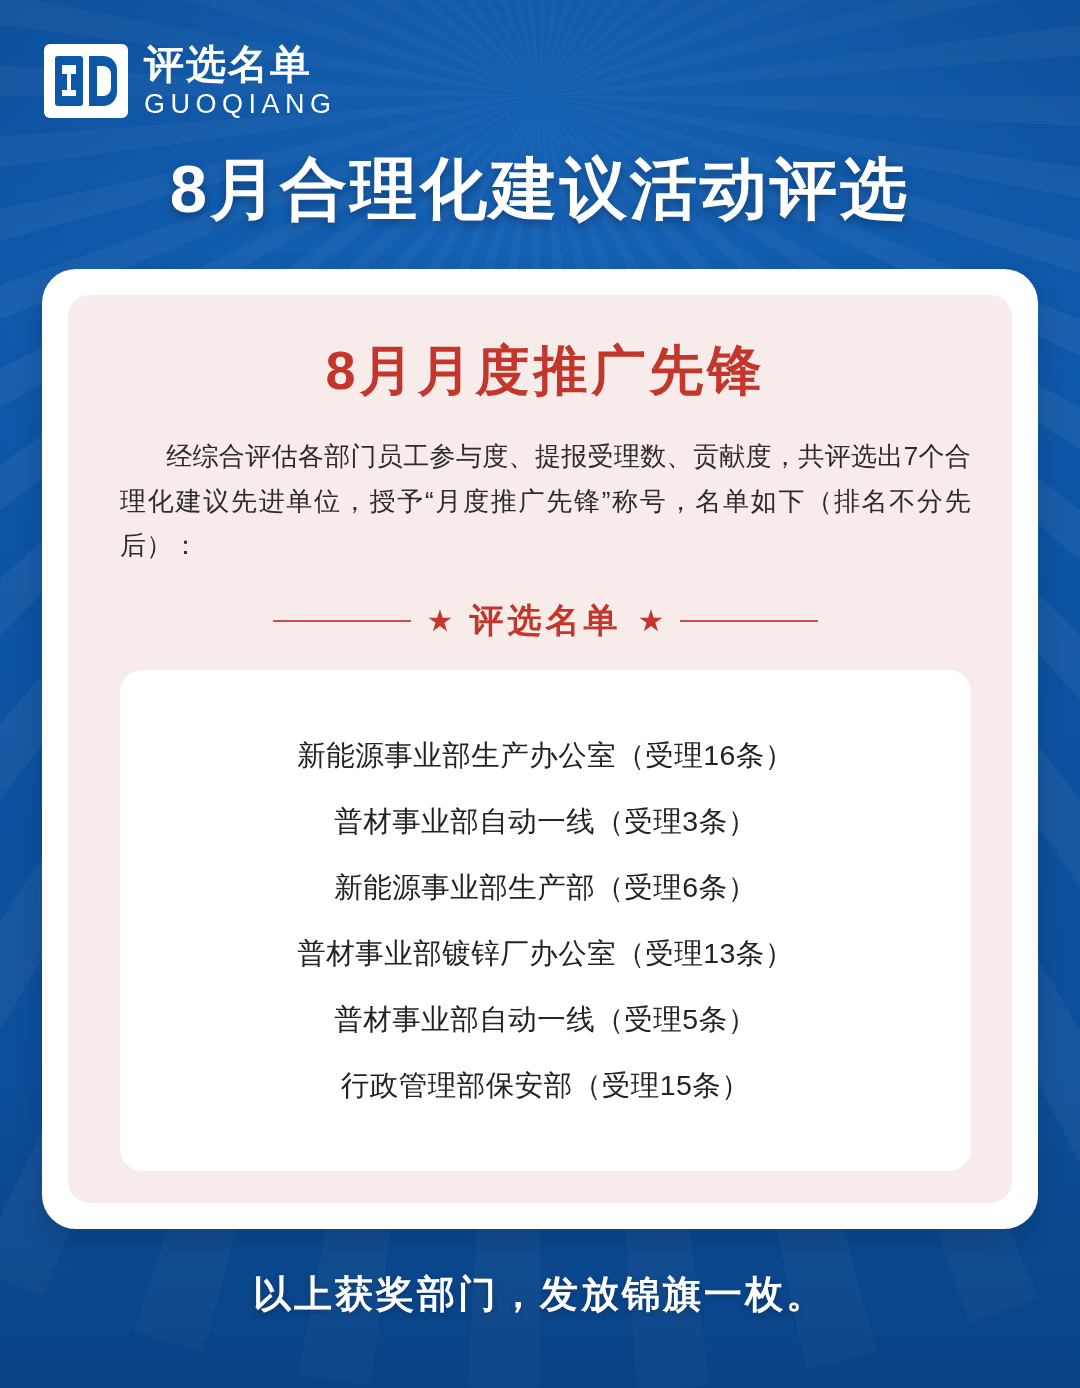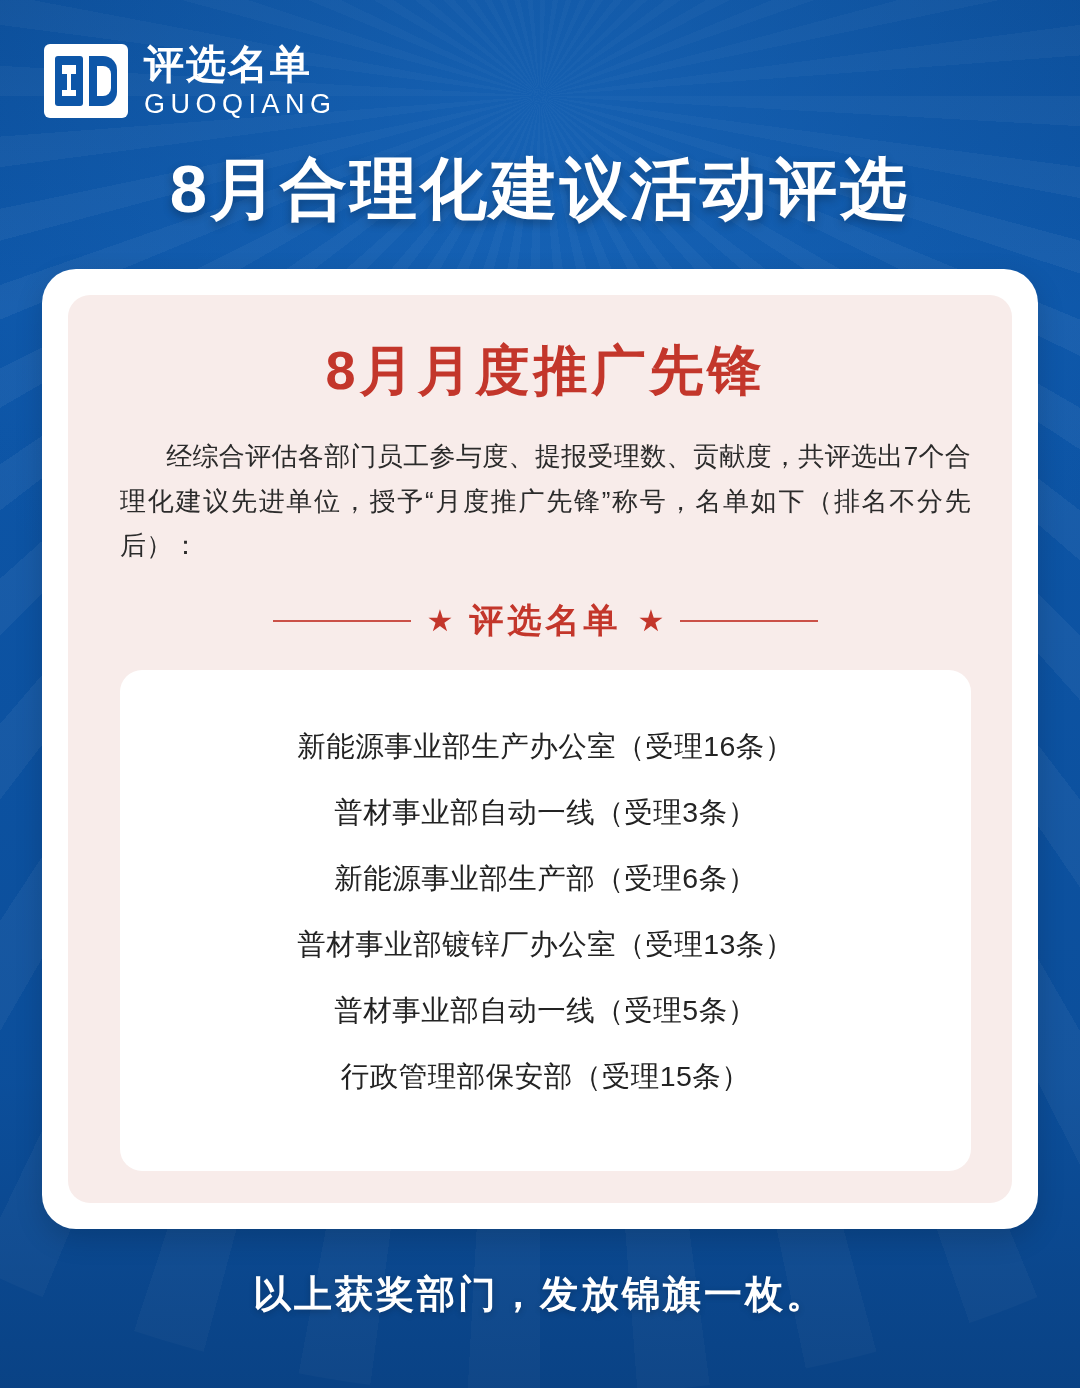--- a/index.html
+++ b/index.html
@@ -178,20 +178,21 @@
   }
 
   
   .list-panel {
     background: #ffffff;
     border-radius: 22px;
     flex: 1;
     padding: 44px 30px;
     display: flex;
     flex-direction: column;
+    justify-content: center;
     gap: 0;
   }
   .list-item {
     text-align: center;
     color: #232323;
     font-size: 28.5px;
     letter-spacing: 0.5px;
     padding: 14px 0;
     white-space: nowrap;
   }

